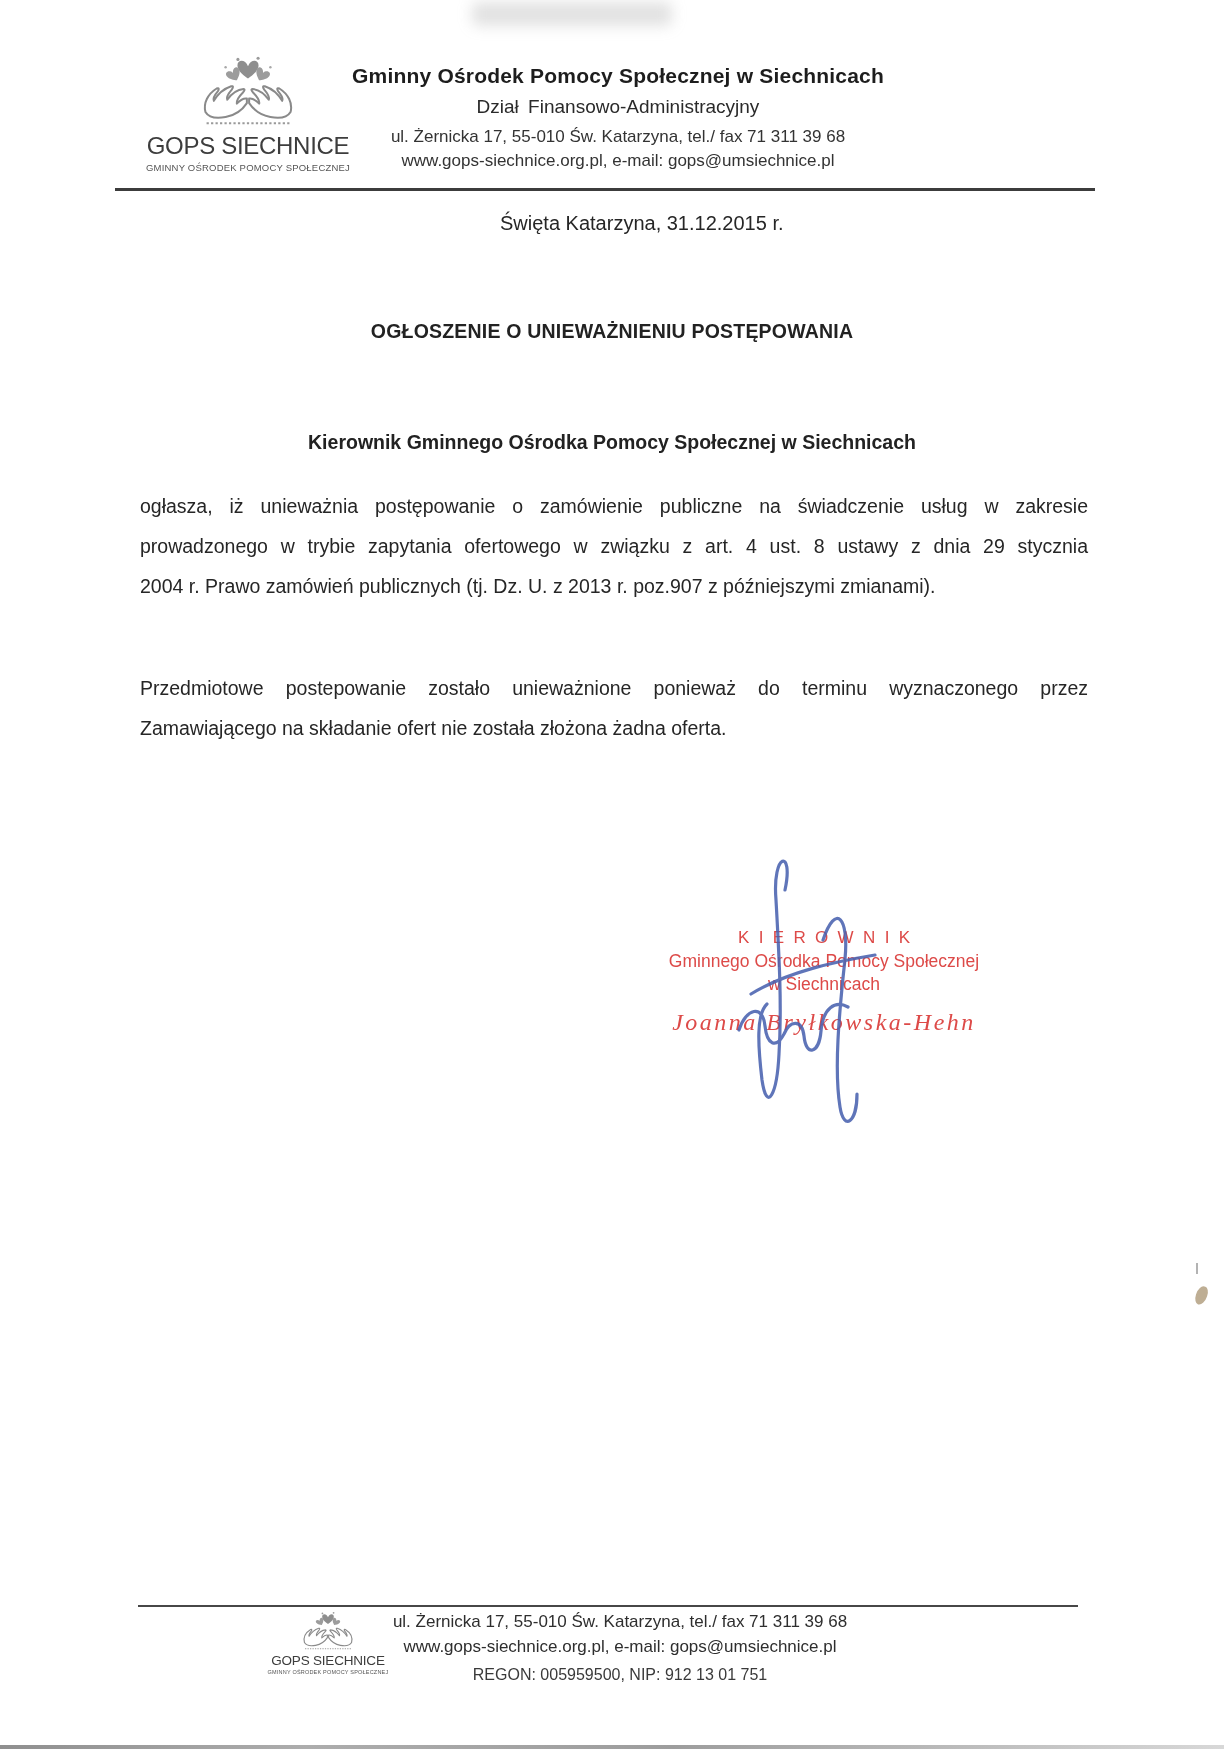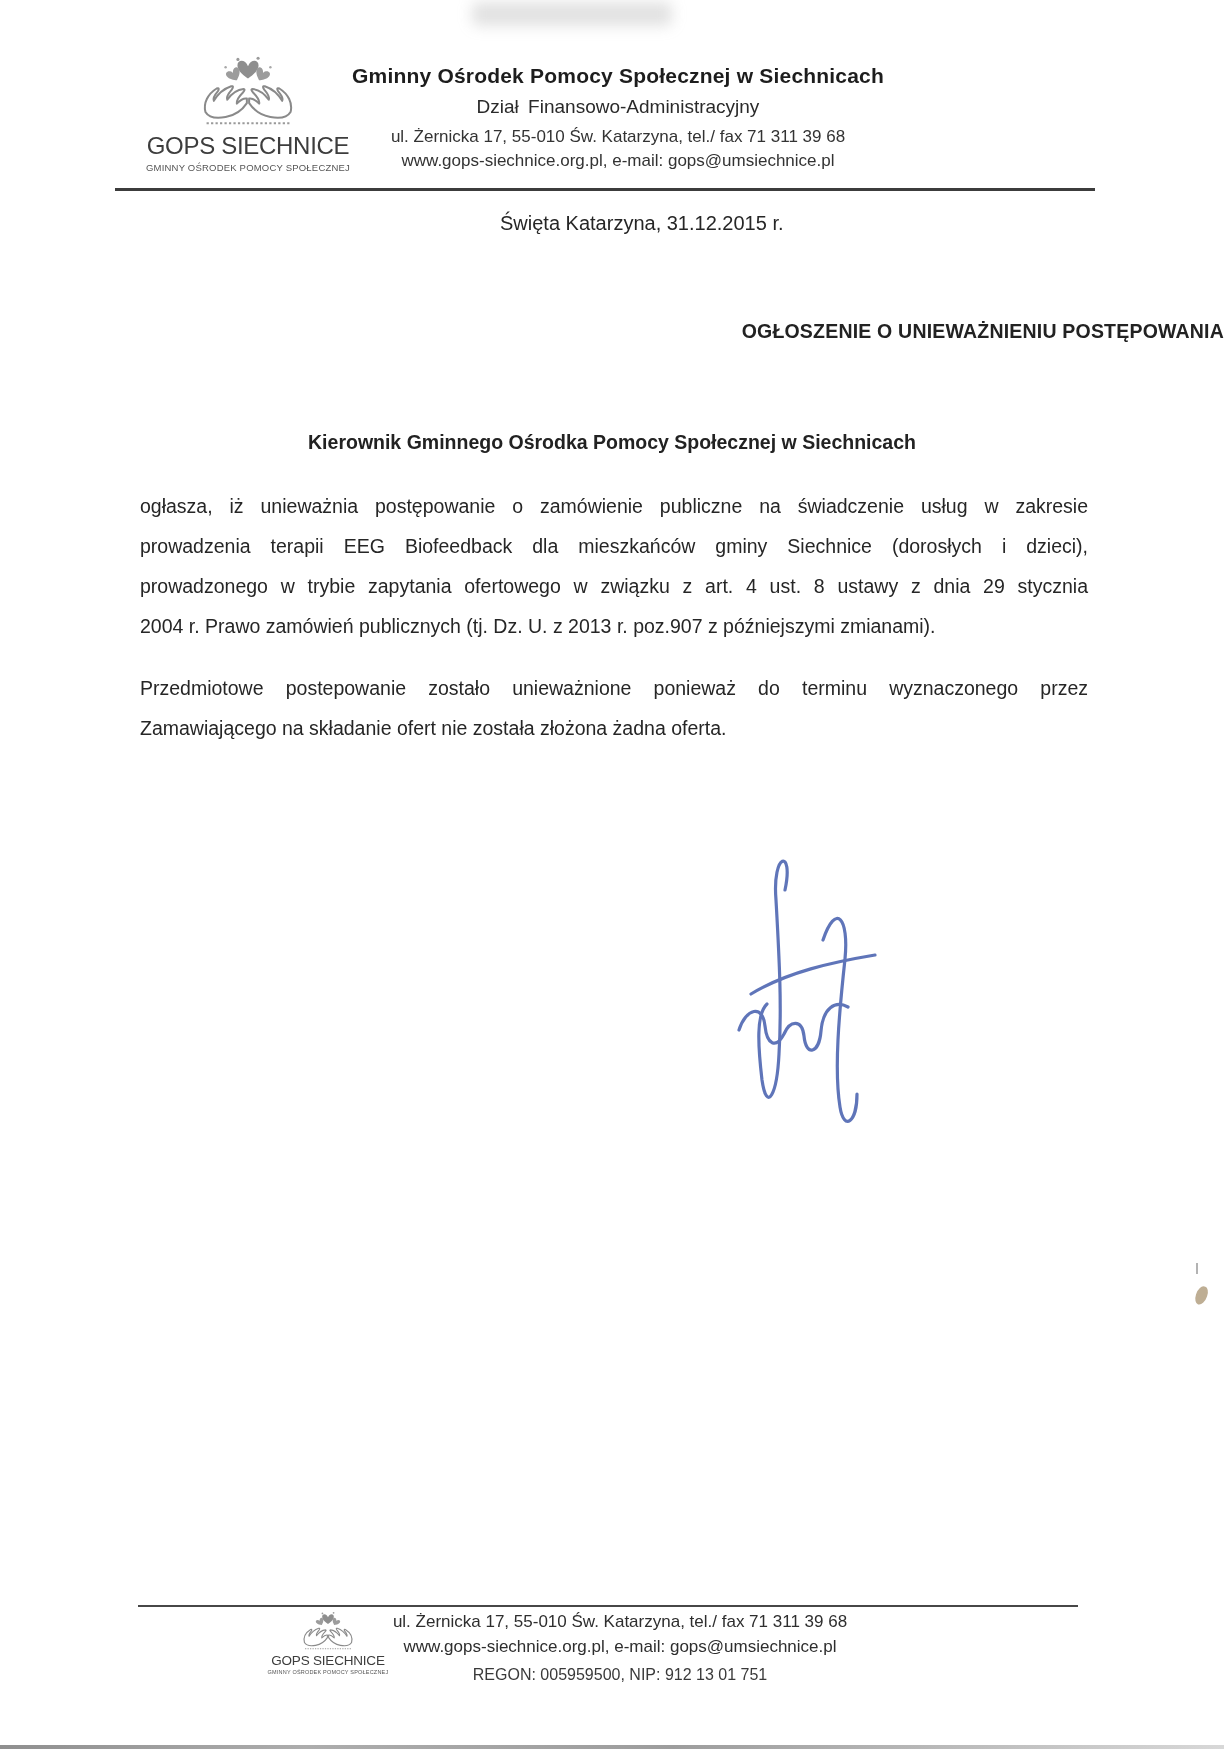--- a/index.html
+++ b/index.html
@@ -42,21 +42,21 @@
 
   .header-rule { position:absolute; left:115px; top:188px; width:980px; height:3px; background:#3c3c3c; }
 
   
   .date-line {
     position:absolute; left:500px; top:212px; width:596px;
     text-align:left; font-size:20px; color:#262626;
   }
   .doc-title {
     position:absolute; left:0; top:320px; width:1224px;
-    text-align:right; font-size:19.5px; font-weight:bold; color:#222; letter-spacing:0.2px;
+    text-align:center; font-size:19.5px; font-weight:bold; color:#222; letter-spacing:0.2px;
   }
   .doc-subtitle {
     position:absolute; left:0; top:431px; width:1224px;
     text-align:center; font-size:19.5px; font-weight:bold; color:#222;
   }
   .para { position:absolute; left:140px; width:948px; font-size:19.5px; color:#262626; }
   .para-1 { top:486px; }
   .para-2 { top:668px; }
   .para .line { line-height:40px; text-align:justify; text-align-last:justify; white-space:normal; }
   .para .line.last { text-align-last:left; }
@@ -124,30 +124,35 @@
   <div class="header-rule"></div>
 
   <div class="date-line">Święta Katarzyna, 31.12.2015 r.</div>
 
   <div class="doc-title">OGŁOSZENIE O UNIEWAŻNIENIU POSTĘPOWANIA</div>
 
   <div class="doc-subtitle">Kierownik Gminnego Ośrodka Pomocy Społecznej w Siechnicach</div>
 
   <div class="para para-1">
     <div class="line">ogłasza, iż unieważnia postępowanie o zamówienie publiczne na świadczenie usług w zakresie</div>
-    <div class="line">prowadzenia terapii EEG Biofeedback dla mieszkańców gminy Siechnice (dorosłych i dzieci),</div>
     <div class="line">prowadzonego w trybie zapytania ofertowego w związku z art. 4 ust. 8 ustawy z dnia 29 stycznia</div>
     <div class="line last">2004 r. Prawo zamówień publicznych (tj. Dz. U. z 2013 r. poz.907 z późniejszymi zmianami).</div>
   </div>
 
   <div class="para para-2">
     <div class="line">Przedmiotowe postepowanie zostało unieważnione ponieważ do terminu wyznaczonego przez</div>
     <div class="line last">Zamawiającego na składanie ofert nie została złożona żadna oferta.</div>
   </div>
 
+  <div class="stamp" id="stamp-block" style="color: rgb(221, 74, 72);">
+    <div class="stamp-title">KIEROWNIK</div>
+    <div class="stamp-l2">Gminnego Ośrodka Pomocy Społecznej</div>
+    <div class="stamp-l3">w Siechnicach</div>
+    <div class="stamp-name">Joanna Bryłkowska-Hehn</div>
+  </div>
 
   <svg class="signature-svg" id="signature-svg" width="310" height="300" viewBox="0 0 310 300">
     <g fill="none" stroke-width="3.2" stroke-linecap="round" opacity="0.88">
       <path class="sig" d="M130 48 C139 6,117 10,121 58 C124 112,127 162,124 212 C122 252,112 272,107 238 C103 204,101 172,112 162" stroke="#4a62b0"></path>
       <path class="sig" d="M84 188 C91 166,108 162,110 184 C112 203,121 207,129 192 C135 178,147 177,149 194 C151 215,164 212,166 189 C168 166,180 158,193 165" stroke="#4a62b0"></path>
       <path class="sig" d="M168 98 C181 60,194 76,190 117 C184 172,179 228,185 265 C189 290,202 280,202 252" stroke="#4a62b0"></path>
       <path class="sig" d="M96 152 C132 130,178 120,220 113" stroke="#4a62b0"></path>
     </g>
   </svg>
 

